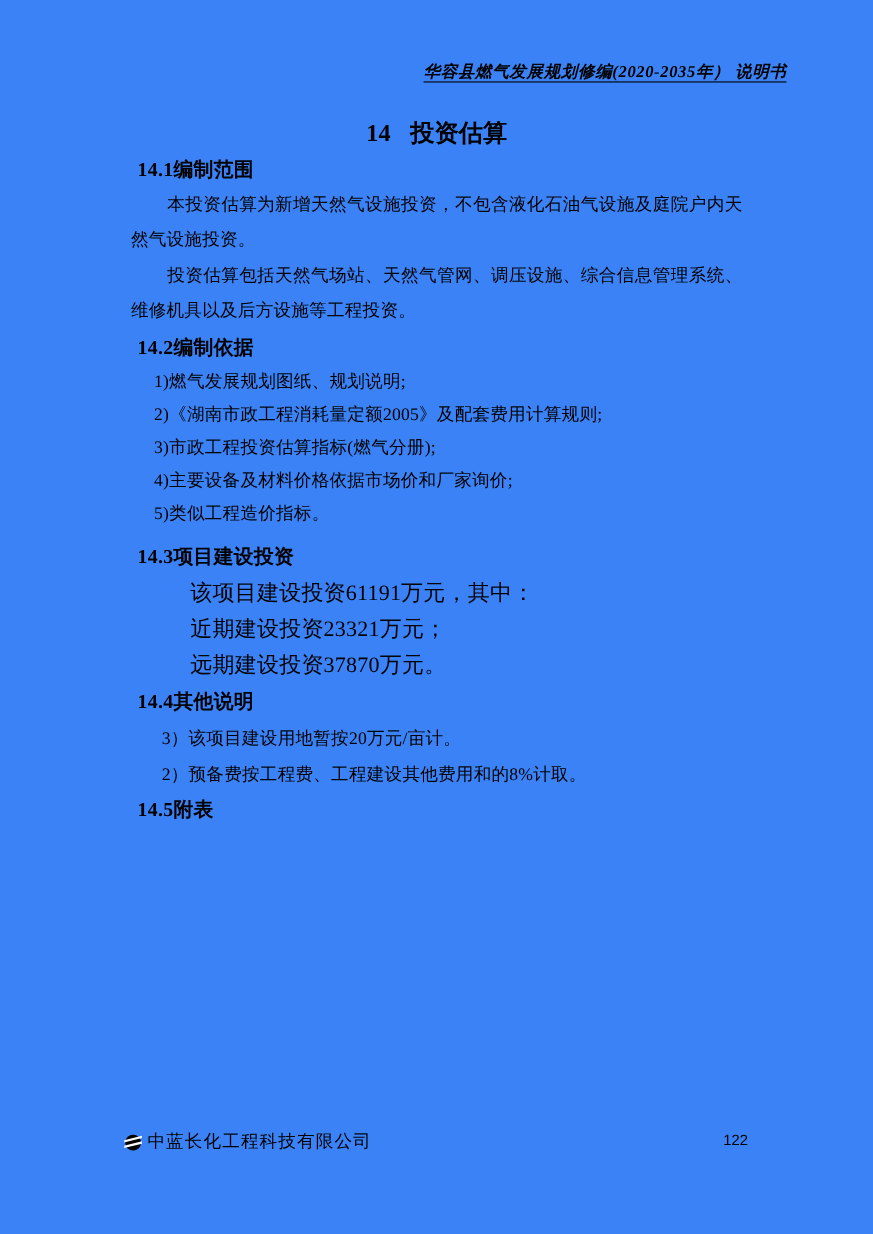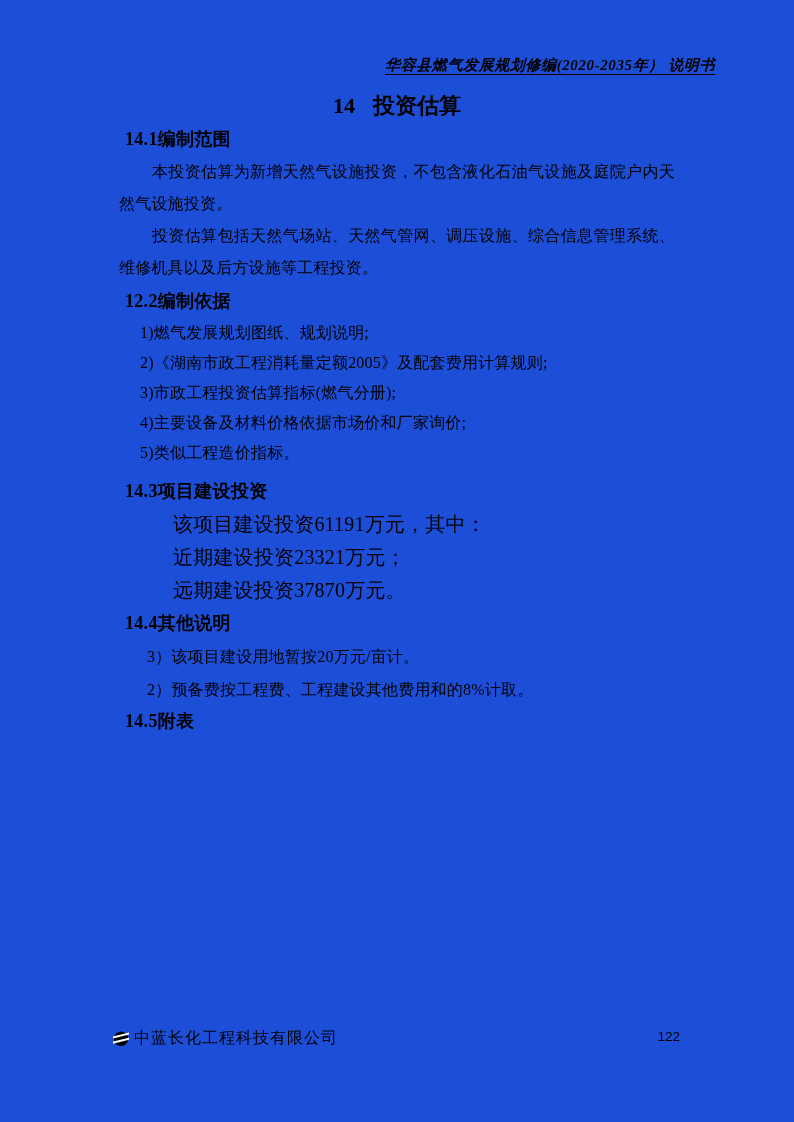--- a/index.html
+++ b/index.html
@@ -1,26 +1,26 @@
 <!DOCTYPE html>
 <html><head>
 <meta charset="utf-8">
 <style>
   html,body{margin:0;padding:0;background:#ffffff;}
   .page{
     width:794px;height:1122px;box-sizing:border-box;
-    padding:56px 119px 0 119px;position:relative;background:#1d4ed8;
+    padding:56px 119px 0 119px;position:relative;background:#3b82f6;
     font-family:"Liberation Serif","DejaVu Serif",serif;color:#000;
     overflow:hidden;
   }
   
   .doc-header{text-align:right;margin-right:-40px;height:22px;font-size:15px;font-style:italic;font-weight:bold;}
   .doc-header-text{text-decoration:underline;text-underline-offset:4px;letter-spacing:0.6px;}
   
-  .chapter-title{margin:14px 0 0 0;height:28px;line-height:28px;text-align:center;
+  .chapter-title{margin:29px 0 0 0;height:28px;line-height:28px;text-align:center;
     font-size:22px;font-weight:bold;font-family:"Liberation Sans","DejaVu Sans",sans-serif;}
   .chapter-title .num{font-family:"Liberation Serif","DejaVu Serif",serif;margin-right:18px;}
   
   .sec{margin:6px;height:22px;line-height:22px;font-size:18px;font-weight:bold;
     font-family:"Liberation Sans","DejaVu Sans",sans-serif;letter-spacing:0.3px;}
   .sec .h-num{font-family:"Liberation Serif","DejaVu Serif",serif;}
   #h141{margin-top:8px;}
   #h142{margin-top:6px;}
   #h143{margin-top:12px;}
   #h144{margin-top:5px;}
@@ -60,21 +60,21 @@
     <span class="num">14</span><span>投资估算</span>
   </h1>
 
   <h2 class="sec" id="h141">
     <span class="h-num">14.1</span><span>编制范围</span>
   </h2>
   <p class="para indent2" id="p11">本投资估算为新增天然气设施投资，不包含液化石油气设施及庭院户内天然气设施投资。</p>
   <p class="para indent2" id="p12">投资估算包括天然气场站、天然气管网、调压设施、综合信息管理系统、维修机具以及后方设施等工程投资。</p>
 
   <h2 class="sec" id="h142">
-    <span class="h-num">12.2</span><span>编制依据</span>
+    <span class="h-num">14.2</span><span>编制依据</span>
   </h2>
   <div class="dep-list">
     <div class="dep-item">1)燃气发展规划图纸、规划说明;</div>
     <div class="dep-item">2)《湖南市政工程消耗量定额2005》及配套费用计算规则;</div>
     <div class="dep-item">3)市政工程投资估算指标(燃气分册);</div>
     <div class="dep-item">4)主要设备及材料价格依据市场价和厂家询价;</div>
     <div class="dep-item">5)类似工程造价指标。</div>
   </div>
 
   <h2 class="sec" id="h143">

